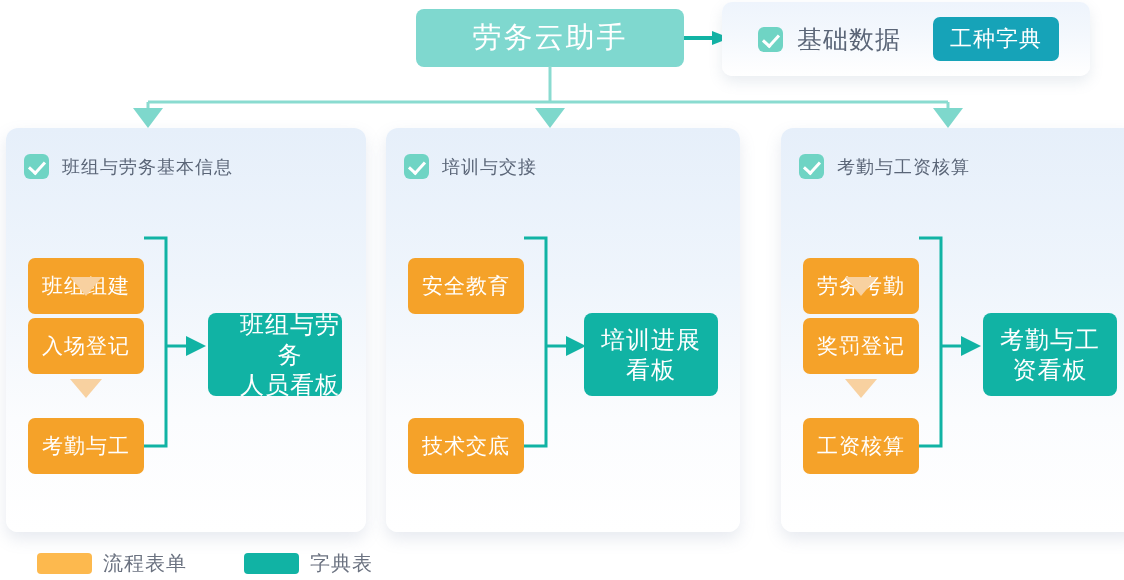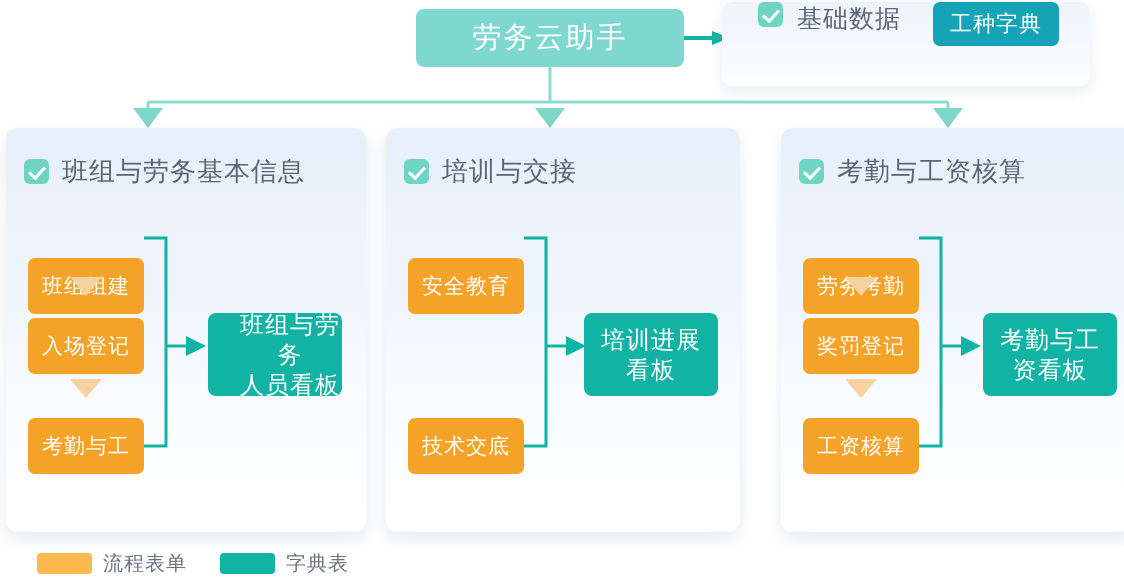--- a/index.html
+++ b/index.html
@@ -19,25 +19,25 @@
     border-radius: 8px;
     display: flex; align-items: center; justify-content: center;
     color: #ffffff; font-size: 29px; letter-spacing: 2px;
   }
   .arrow-right-teal {
     position: absolute; left: 684px; top: 31px;
     width: 46px; height: 14px;
   }
   .basic-panel {
     position: absolute; left: 722px; top: 2px;
-    width: 368px; height: 84px;
+    width: 368px; height: 74px;
     border-radius: 10px;
     background: linear-gradient(180deg, #EEF4FC 0%, #F4F8FD 45%, #FFFFFF 100%);
     box-shadow: 0 6px 14px rgba(120,140,170,0.16);
-    display: flex; align-items: flex-start; padding-left: 36px; gap: 14px;
+    display: flex; align-items: center; padding-left: 36px; gap: 14px;
   }
   .chk {
     width: 25px; height: 25px; border-radius: 6px;
     background: #6FD4C4; position: relative; flex: none;
   }
   .chk::after {
     content: ""; position: absolute;
     left: 8px; top: 4px; width: 7px; height: 13px;
     border: solid #ffffff; border-width: 0 3px 3px 0;
     transform: rotate(42deg);
@@ -64,21 +64,21 @@
     box-shadow: 0 7px 16px rgba(120,140,170,0.18);
   }
   #card0 { left: 6px;   width: 360px; }
   #card1 { left: 386px; width: 354px; }
   #card2 { left: 781px; width: 360px; }
 
   .card-head {
     position: absolute; left: 18px; top: 26px;
     display: flex; align-items: center; gap: 13px;
   }
-  .card-title { font-size: 26px; color: #5A6577; letter-spacing: 1px; }
+  .card-title { font-size: 18px; color: #5A6577; letter-spacing: 1px; }
 
   .flow-box {
     position: absolute; left: 22px;
     width: 116px; height: 56px;
     background: #F5A229; border-radius: 7px;
     display: flex; align-items: center; justify-content: center;
     color: #ffffff; font-size: 21px; letter-spacing: 1px;
   }
   .fb-a { top: 82px; margin-top: 48px; }
   .fb-b { top: 190px; }
@@ -100,21 +100,21 @@
     display: flex; align-items: center; justify-content: center;
     text-align: center; color: #ffffff; font-size: 24px;
     line-height: 1.25; letter-spacing: 1px;
   }
 
   .bracket { position: absolute; left: 0; top: 0; width: 100%; height: 100%; pointer-events: none; }
 
   
   .legend {
     position: absolute; left: 18px; top: 550px;
-    display: flex; align-items: center; gap: 1px; padding-left: 19px;
+    display: flex; align-items: center; gap: 25px; padding-left: 19px;
   }
   .legend-item { display: flex; align-items: center; gap: 11px; margin-right: 32px; }
   .swatch { width: 55px; height: 21px; border-radius: 4px; flex: none; }
   .legend-label { font-size: 20px; color: #6B7280; letter-spacing: 1px; }
 </style>
 </head>
 <body>
 
 <div id="stage">
 

